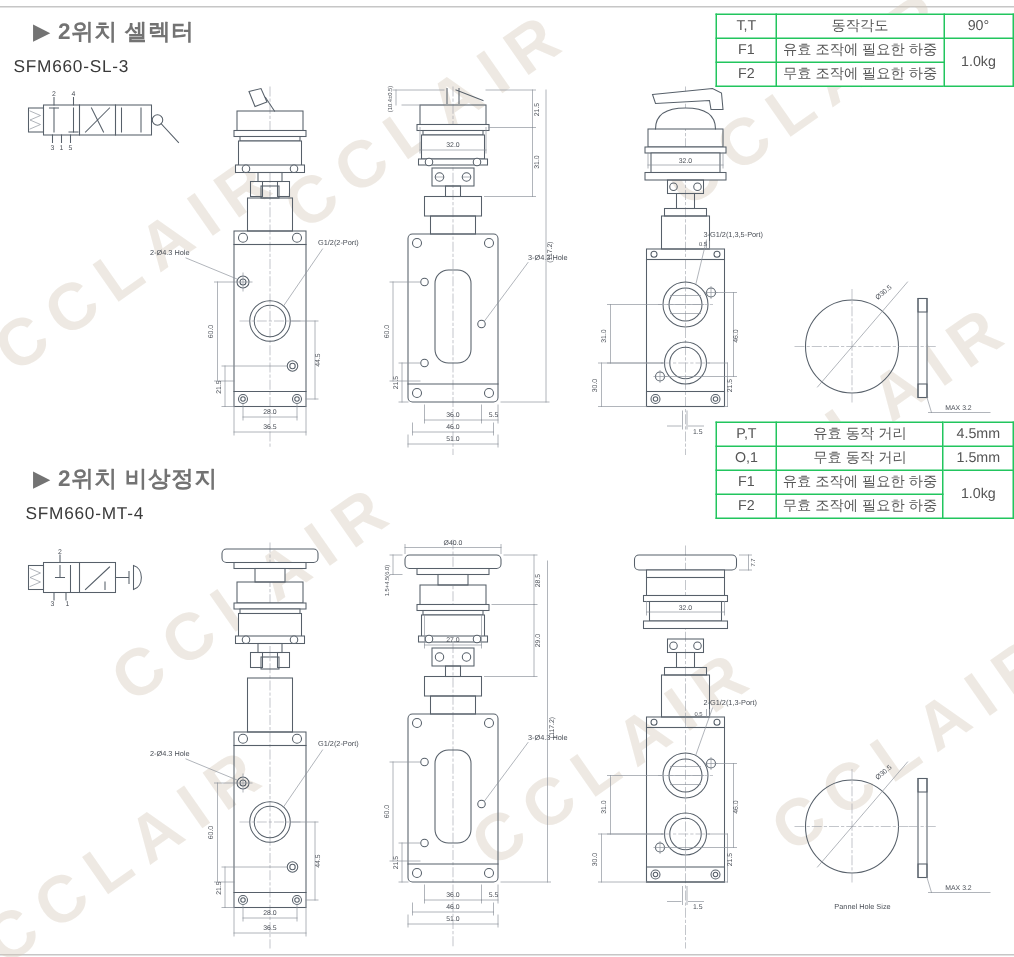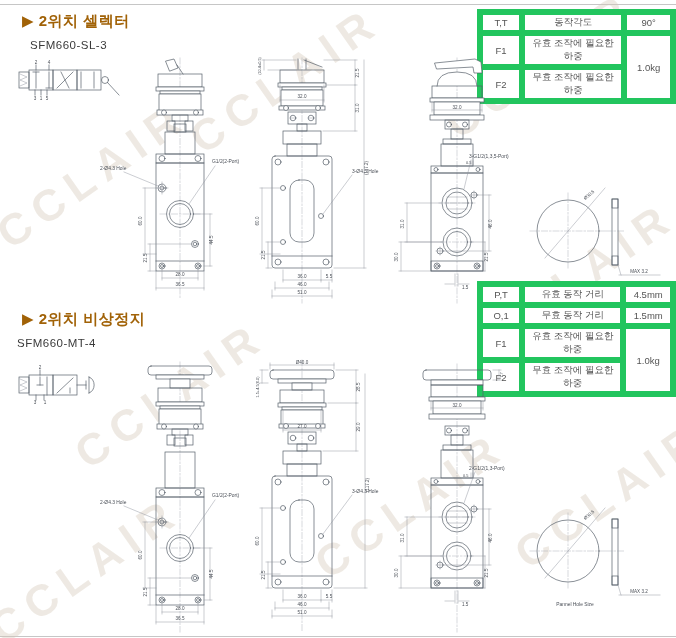--- a/index.html
+++ b/index.html
@@ -1,24 +1,24 @@
 <!DOCTYPE html>
 <html><head>
 <meta charset="utf-8">
 <style>
   html,body{margin:0;padding:0;}
   body{
     width:676px;height:638px;position:relative;background:#ffffff;
     font-family:"Liberation Sans","DejaVu Sans",sans-serif;color:#333;overflow:hidden;
   }
   .rule{position:absolute;left:0;width:676px;border-top:1px solid #c6c6c6;height:0;}
-  .sec-title{position:absolute;font-size:15px;font-weight:bold;color:#a16207;letter-spacing:.5px;}
+  .sec-title{position:absolute;font-size:15px;font-weight:bold;color:#737373;letter-spacing:.5px;}
   .model{position:absolute;font-size:11.5px;color:#3a3a3a;letter-spacing:.5px;}
   table.spec{position:absolute;border-collapse:collapse;font-size:9.5px;color:#555;background:#fff;}
-  table.spec td{border:6px solid #22c55e;text-align:center;padding:1px 2px;height:12px;}
+  table.spec td{border:1px solid #22c55e;text-align:center;padding:1px 2px;height:12px;}
   td.c1{width:36px;} td.c2{width:110px;} td.c3{width:42px;}
   .wm{
     position:absolute;font-size:44px;font-weight:bold;letter-spacing:9px;
     color:#d4c8b8;opacity:.38;transform:rotate(-35deg);pointer-events:none;white-space:nowrap;
   }
   .dr{position:absolute;overflow:visible;}
   .dr path,.dr rect,.dr circle,.dr line,.dr polyline,.dr polygon,.dr ellipse{
     stroke:#57606a;stroke-width:.7;fill:none;stroke-linecap:square;
   }
   .dr .fw{fill:#ffffff;}
@@ -38,21 +38,21 @@
 <div class="wm" style="left:-18px;top:150px">CCLAIR</div>
 <div class="wm" style="left:175px;top:55px">CCLAIR</div>
 <div class="wm" style="left:430px;top:40px">CCLAIR</div>
 <div class="wm" style="left:470px;top:250px">CCLAIR</div>
 <div class="wm" style="left:60px;top:370px">CCLAIR</div>
 <div class="wm" style="left:300px;top:480px">CCLAIR</div>
 <div class="wm" style="left:-25px;top:545px">CCLAIR</div>
 <div class="wm" style="left:500px;top:470px">CCLAIR</div>
 
 <div class="sec-title" style="left:22px;top:12px">▶ 2위치 셀렉터</div>
-<div class="model" style="left:30px;top:39px">SFM660-SL-3</div>
+<div class="model" style="left:9px;top:39px">SFM660-SL-3</div>
 
 <table class="spec" style="left:477px;top:9px">
   <tbody>
       <tr>
     <td class="c1">T,T</td>
     <td class="c2">동작각도</td>
     <td class="c3">90°</td>
   </tr>
   <tr>
     <td class="c1">F1</td>

